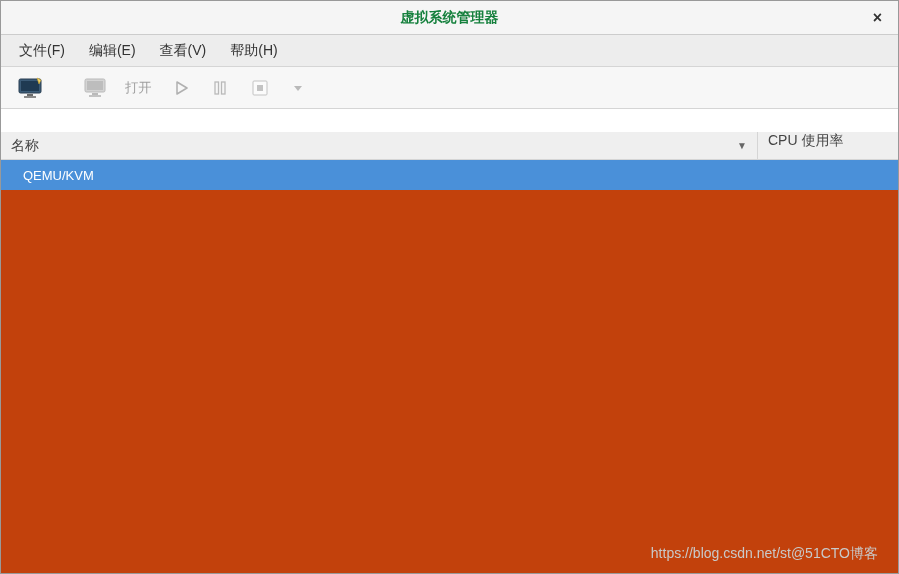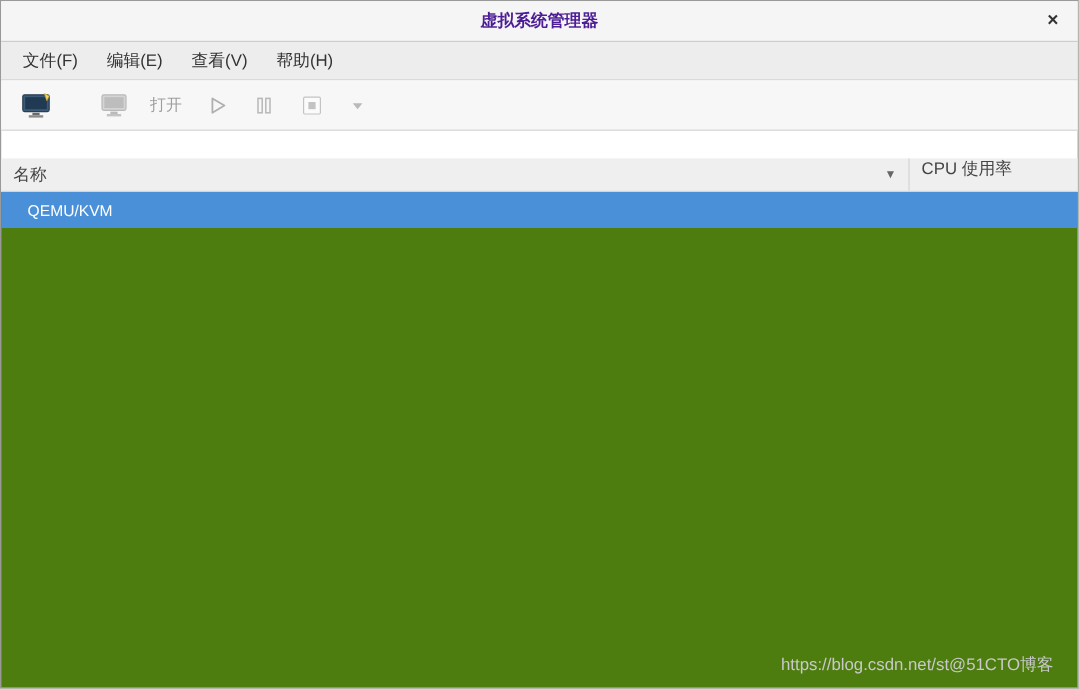--- a/index.html
+++ b/index.html
@@ -16,21 +16,21 @@
     .titlebar {
       background: #f5f5f5;
       border-bottom: 1px solid #ccc;
       padding: 6px 8px;
       display: flex;
       align-items: center;
       justify-content: center;
       position: relative;
       height: 34px;
     }
-    .titlebar-title { font-weight: bold; font-size: 14px; color: #4c1d95; }
+    .titlebar-title { font-weight: bold; font-size: 14px; color: #15803d; }
     .titlebar-close {
       position: absolute;
       right: 10px;
       top: 6px;
       font-size: 16px;
       font-weight: bold;
       color: #333;
       cursor: pointer;
       padding: 2px 6px;
     }
@@ -93,21 +93,21 @@
       width: 140px;
       display: flex;
       align-items: flex-start;
       padding: 0 10px;
       color: #444;
       font-size: 14px;
     }
     .sort-indicator { font-size: 10px; color: #666; }
     .treeview {
       flex: 1;
-      background: #4d7c0f;
+      background: #c2410c;
       overflow: auto;
       position: relative;
     }
     .tree-row {
       display: flex;
       align-items: center;
       height: 30px;
       padding: 0 10px 0 22px;
       font-size: 13px;
     }

